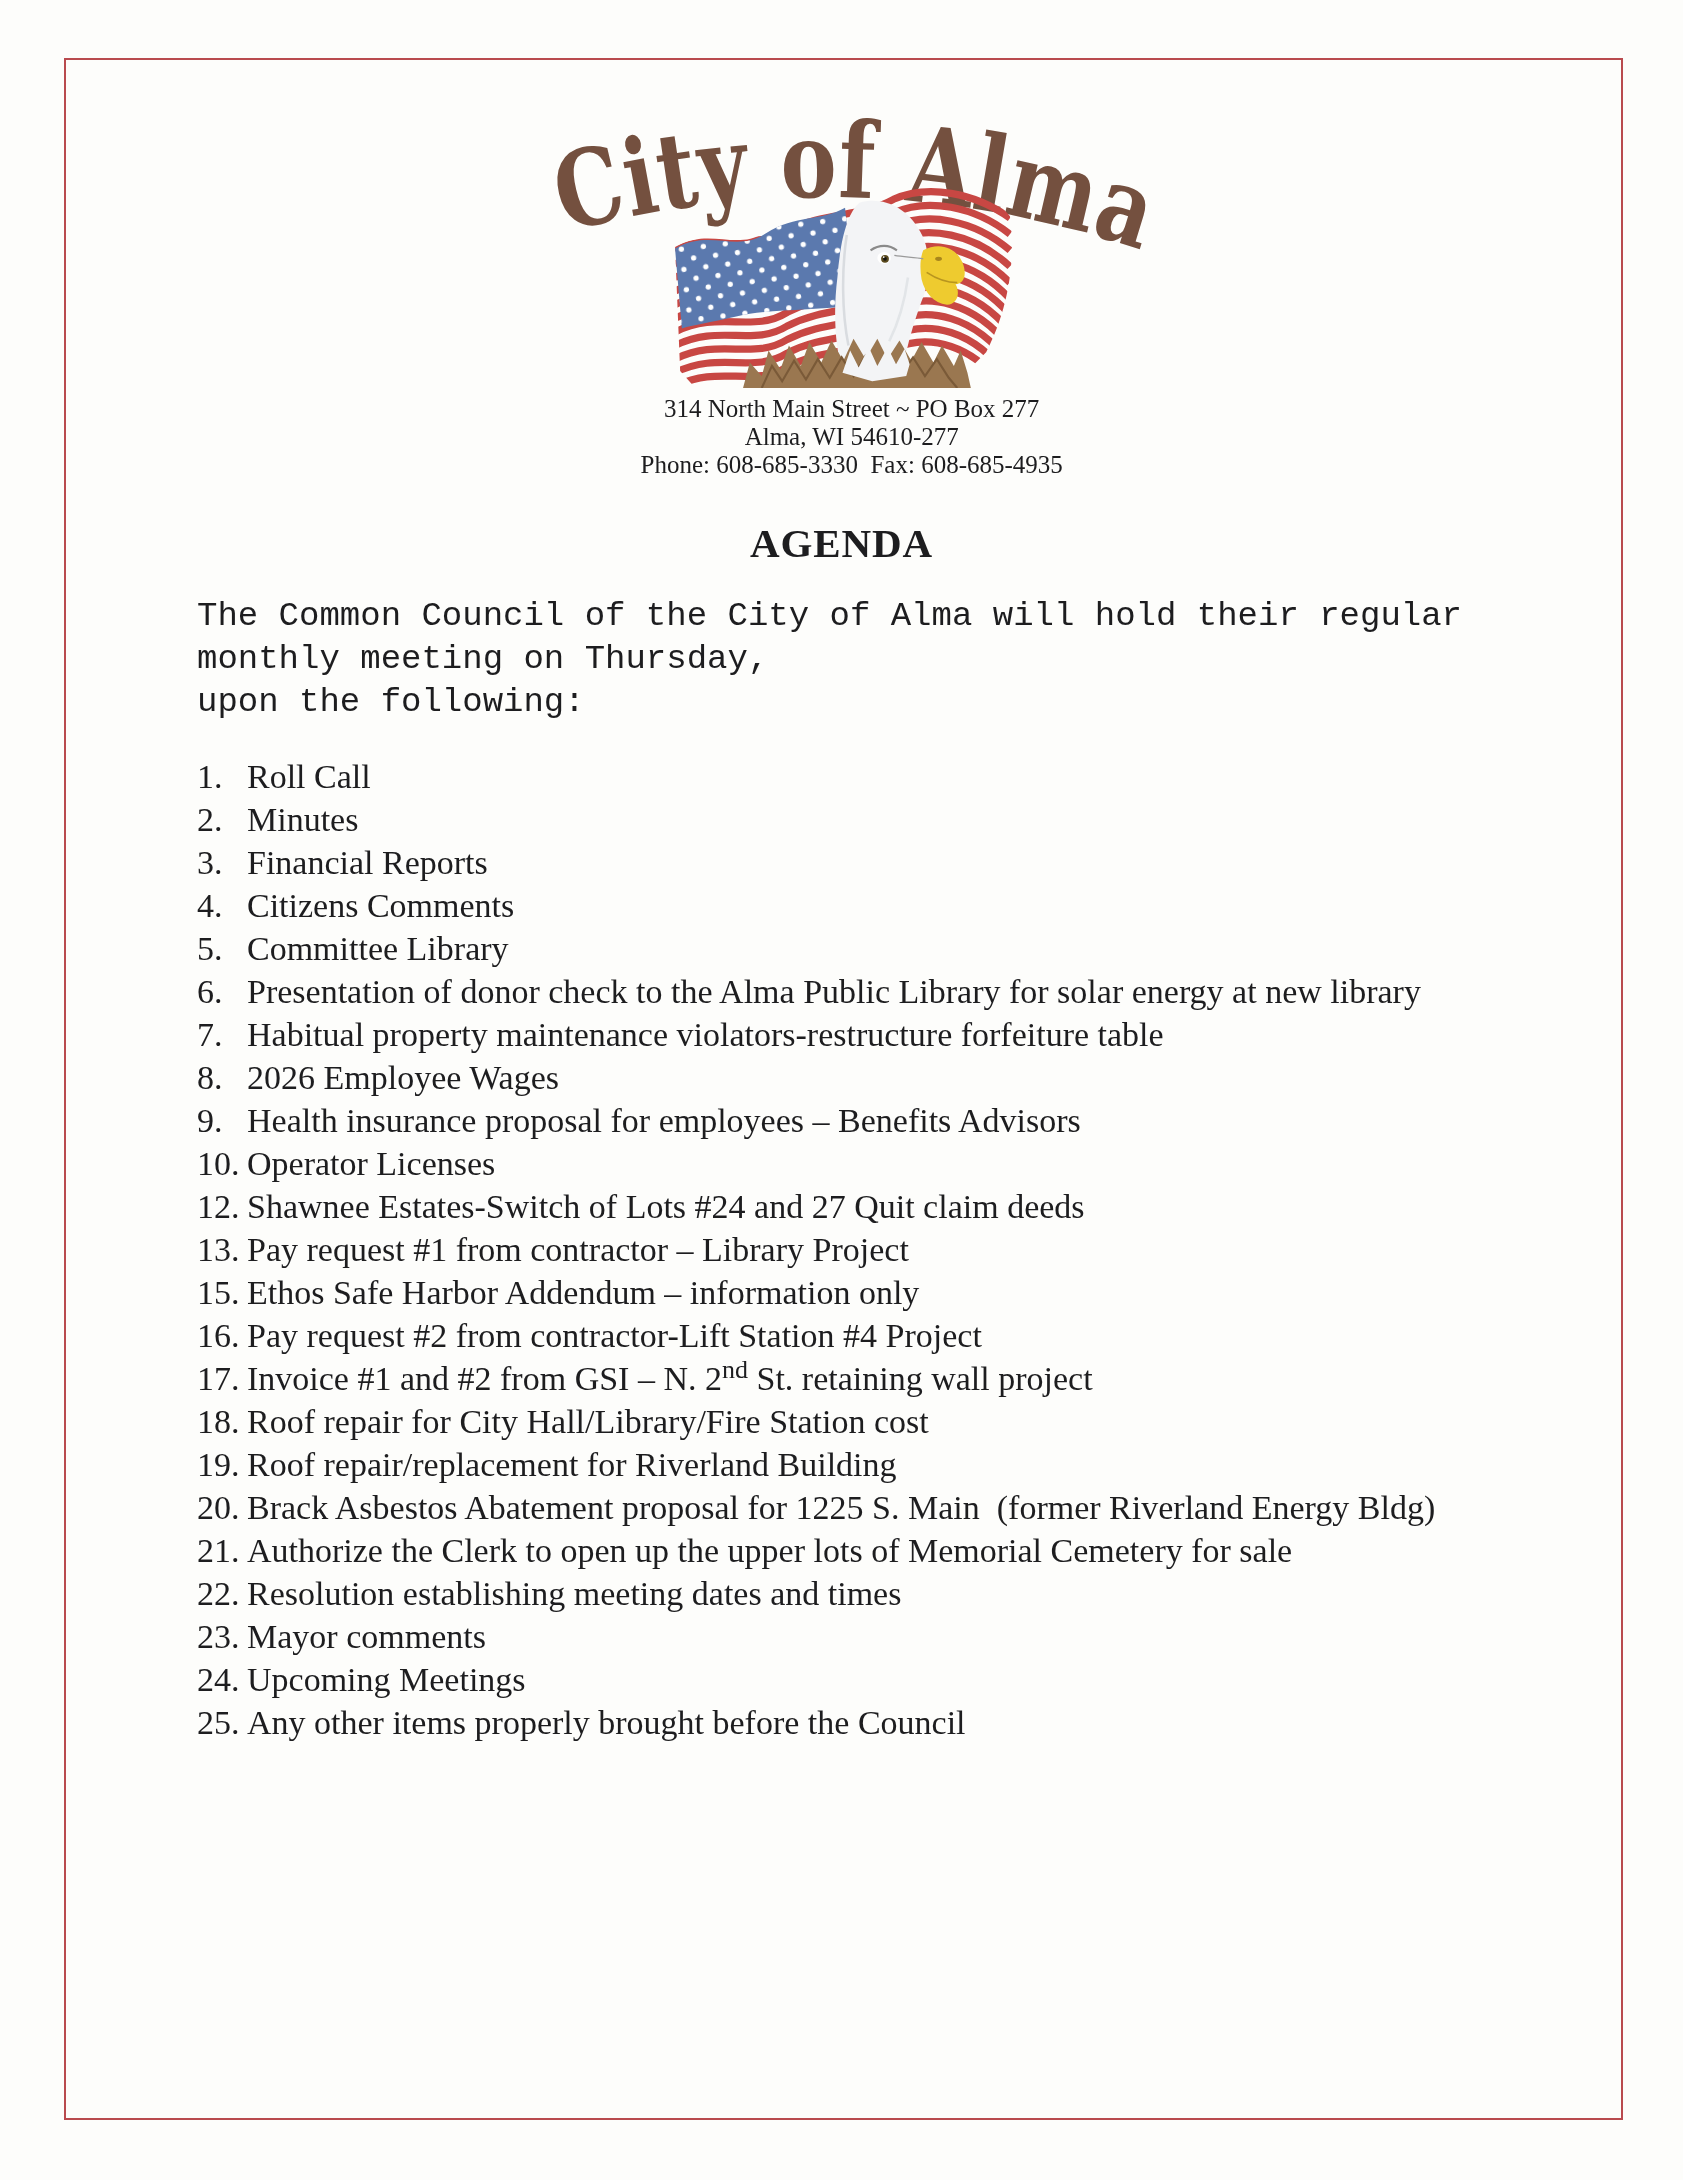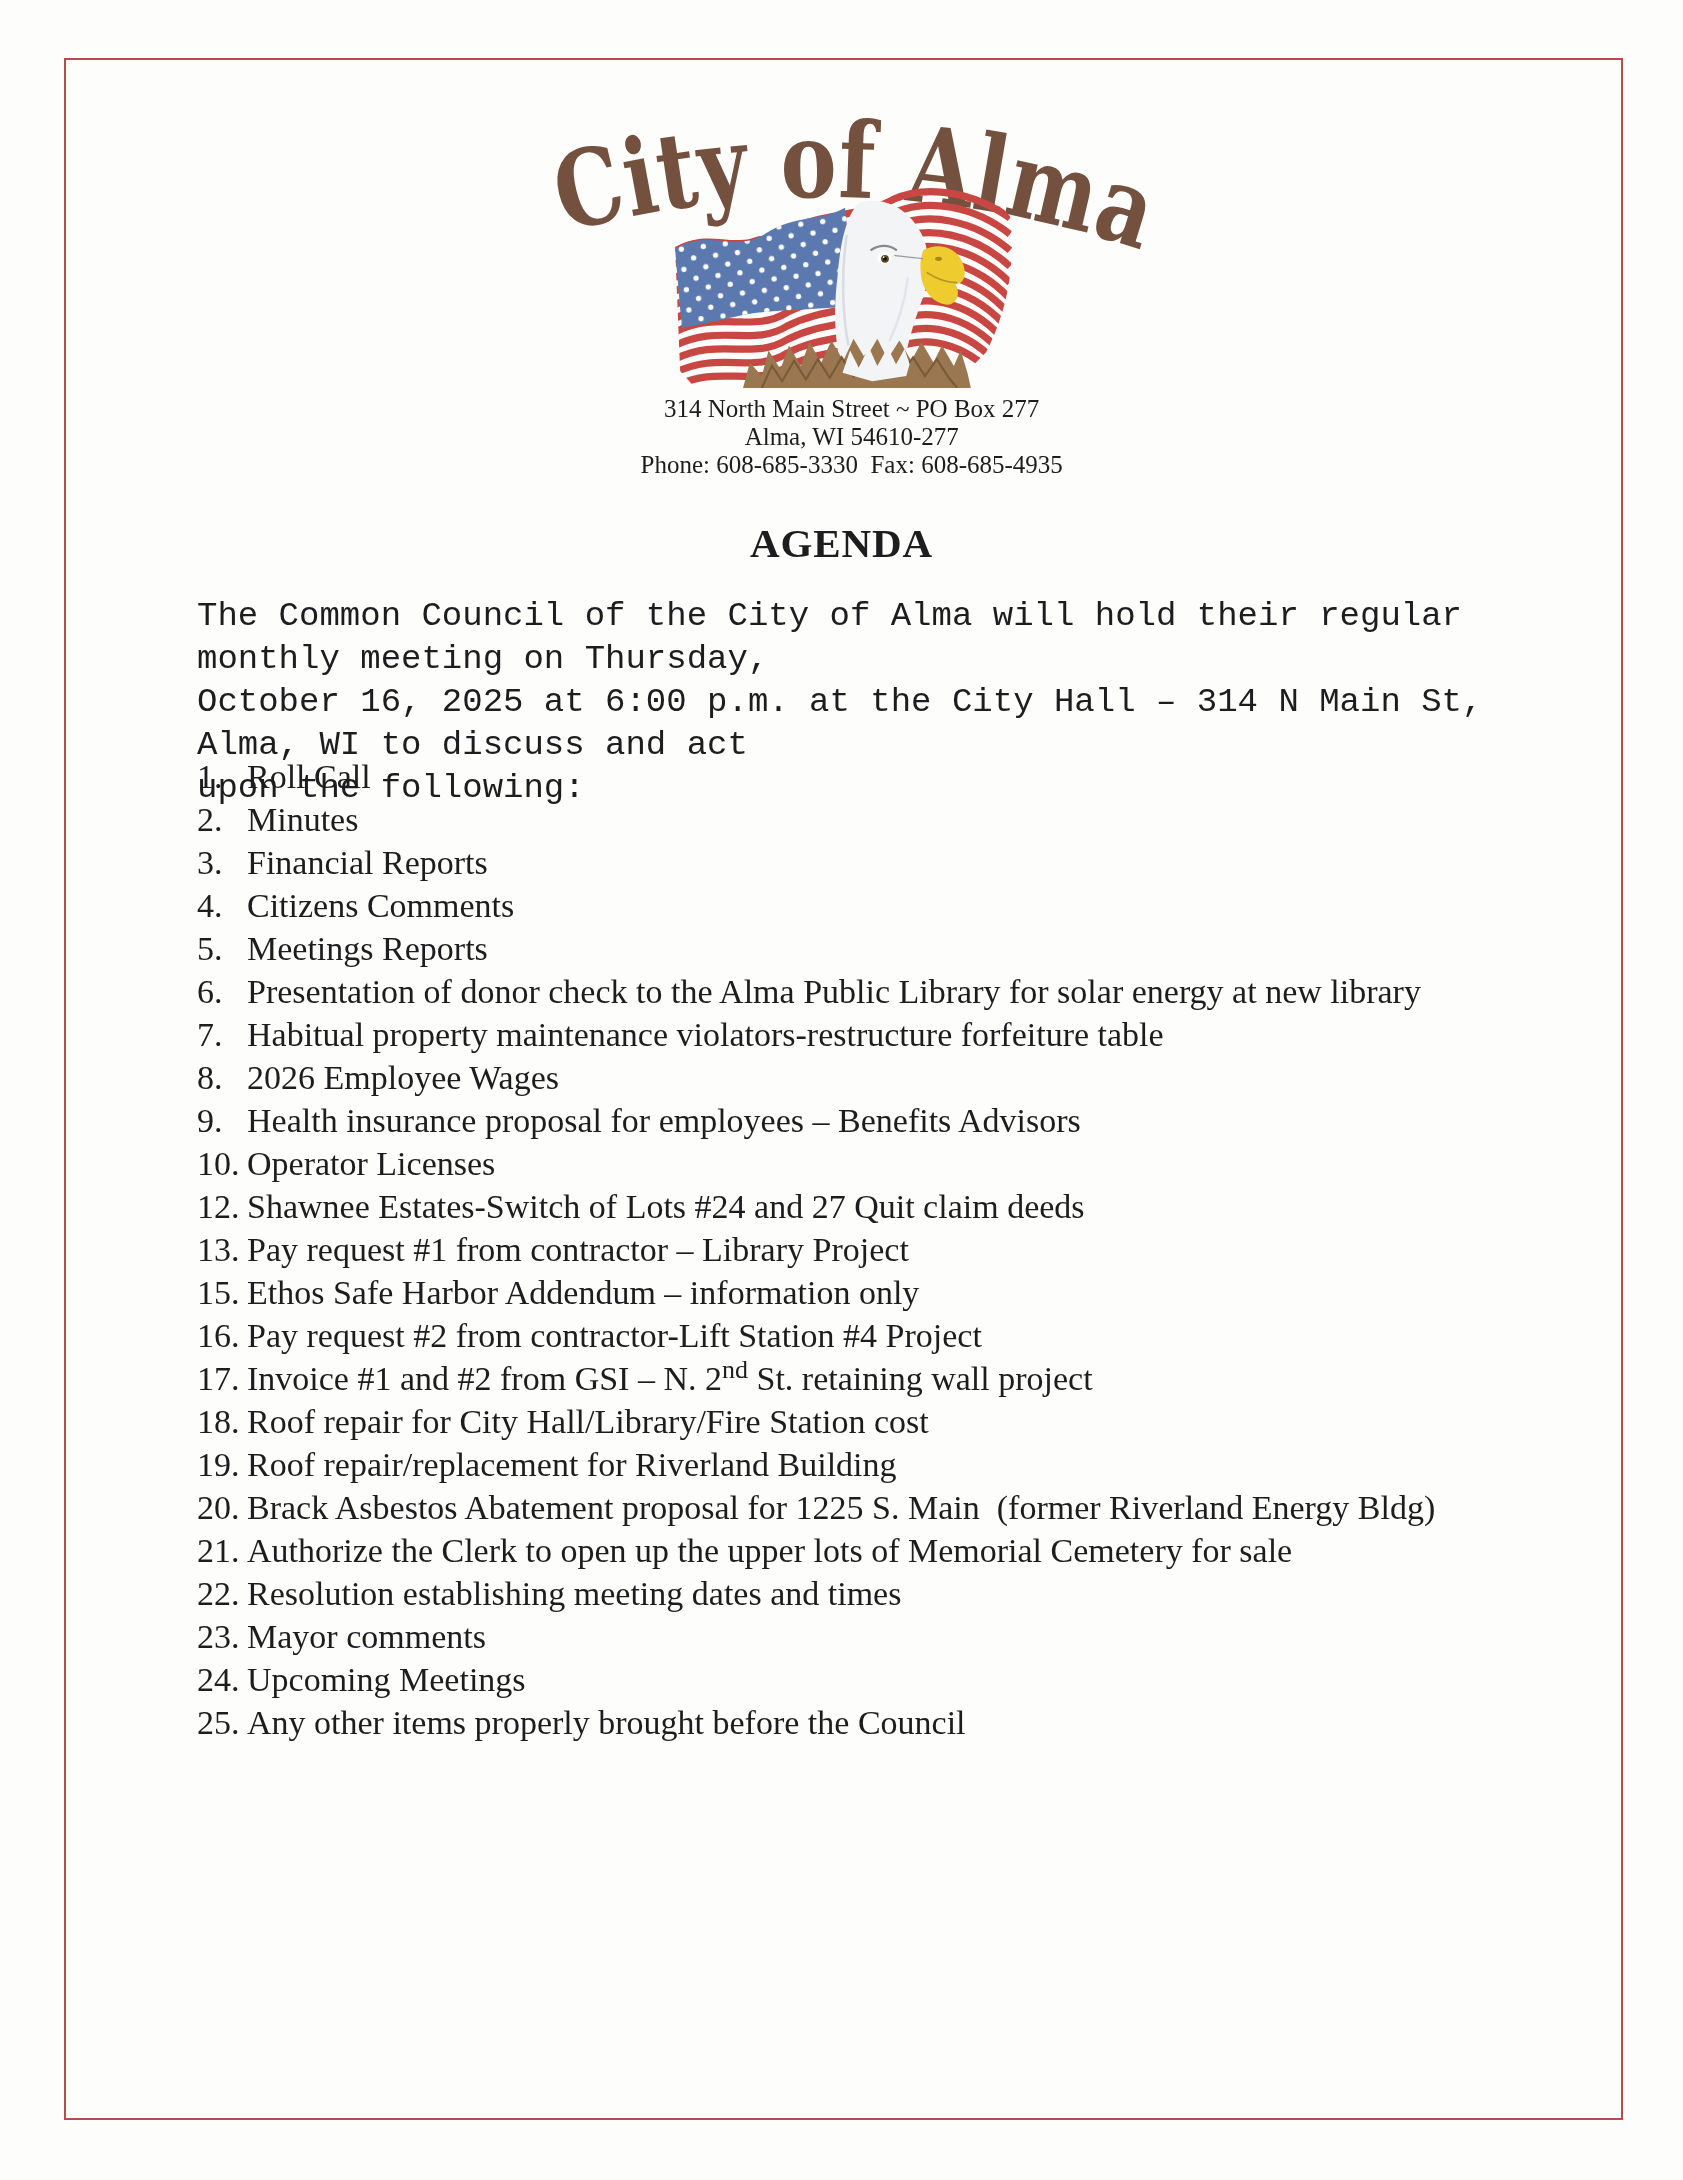--- a/index.html
+++ b/index.html
@@ -145,34 +145,33 @@
   <div class="address">
     <div class="address-line">314 North Main Street ~ PO Box 277</div>
     <div class="address-line">Alma, WI 54610-277</div>
     <div class="address-line">Phone: 608-685-3330  Fax: 608-685-4935</div>
   </div>
 
   <div class="agenda-title">AGENDA</div>
 
   <div class="intro">
     <div class="intro-line">The Common Council of the City of Alma will hold their regular monthly meeting on Thursday,</div>
-    <div class="intro-line">October 16, 2025 at 6:00 p.m. at the City Hall – 314 N Main St, Alma, WI to discuss and act</div>
     <div class="intro-line">upon the following:</div>
   </div>
 
   <div class="list">
   <div class="item"><span class="num">1.</span><span class="txt">Roll Call</span></div>
 
   <div class="item"><span class="num">2.</span><span class="txt">Minutes</span></div>
 
   <div class="item"><span class="num">3.</span><span class="txt">Financial Reports</span></div>
 
   <div class="item"><span class="num">4.</span><span class="txt">Citizens Comments</span></div>
 
-  <div class="item"><span class="num">5.</span><span class="txt">Meetings Reports</span></div>
+  <div class="item"><span class="num">5.</span><span class="txt">Committee Library</span></div>
 
   <div class="item"><span class="num">6.</span><span class="txt">Presentation of donor check to the Alma Public Library for solar energy at new library</span></div>
 
   <div class="item"><span class="num">7.</span><span class="txt">Habitual property maintenance violators-restructure forfeiture table</span></div>
 
   <div class="item"><span class="num">8.</span><span class="txt">2026 Employee Wages</span></div>
 
   <div class="item"><span class="num">9.</span><span class="txt">Health insurance proposal for employees – Benefits Advisors</span></div>
 
   <div class="item"><span class="num">10.</span><span class="txt">Operator Licenses</span></div>

